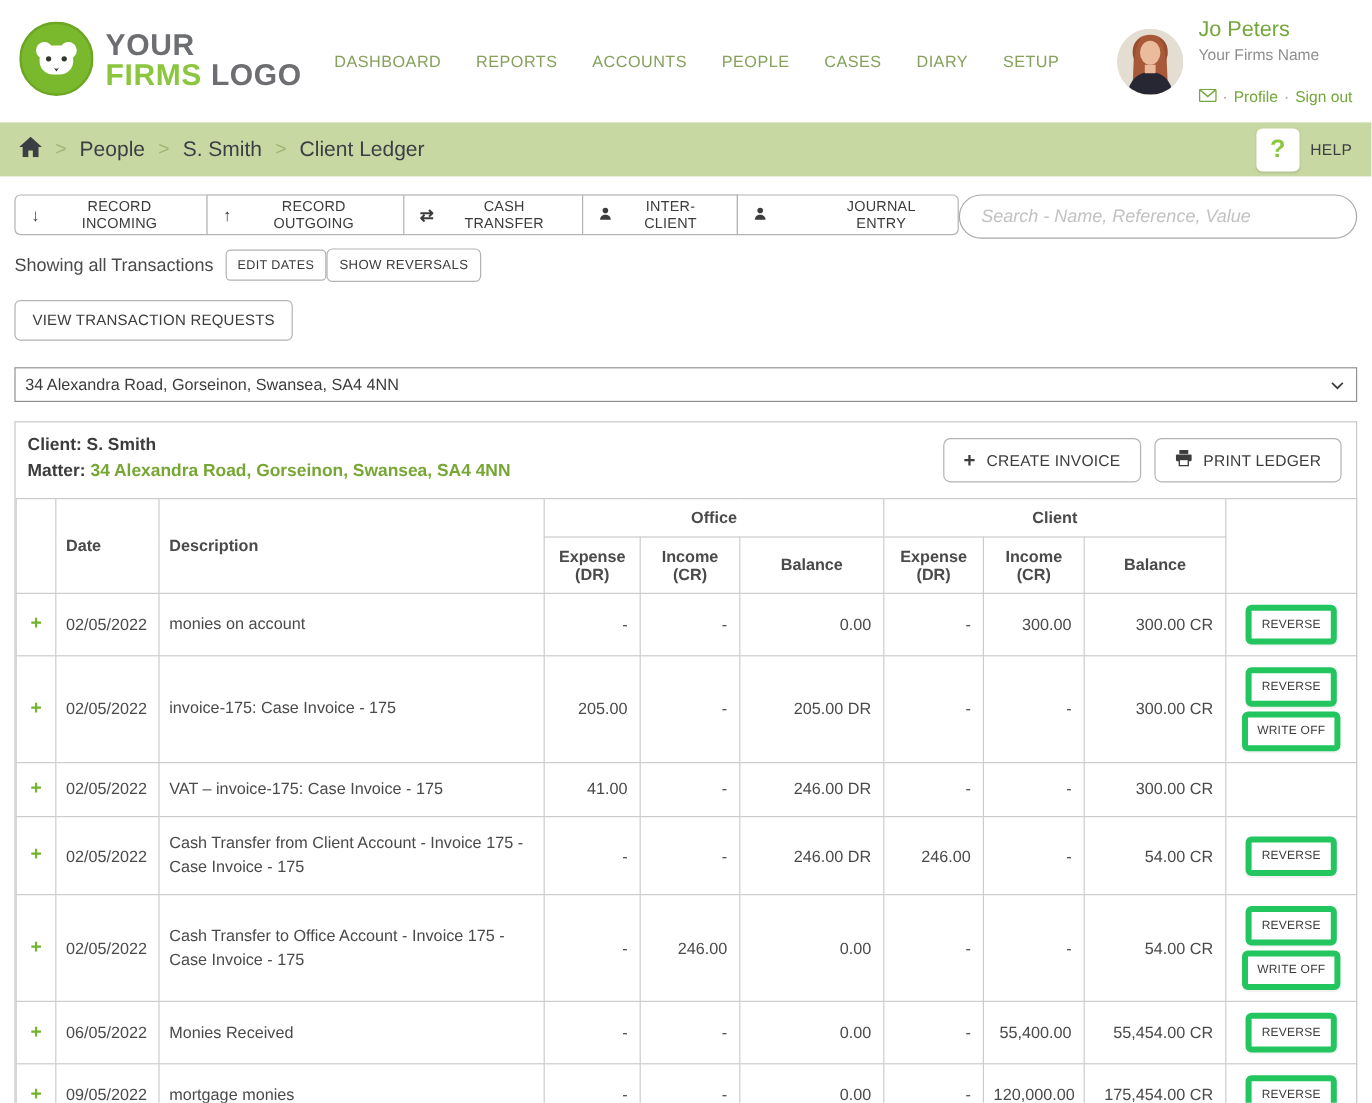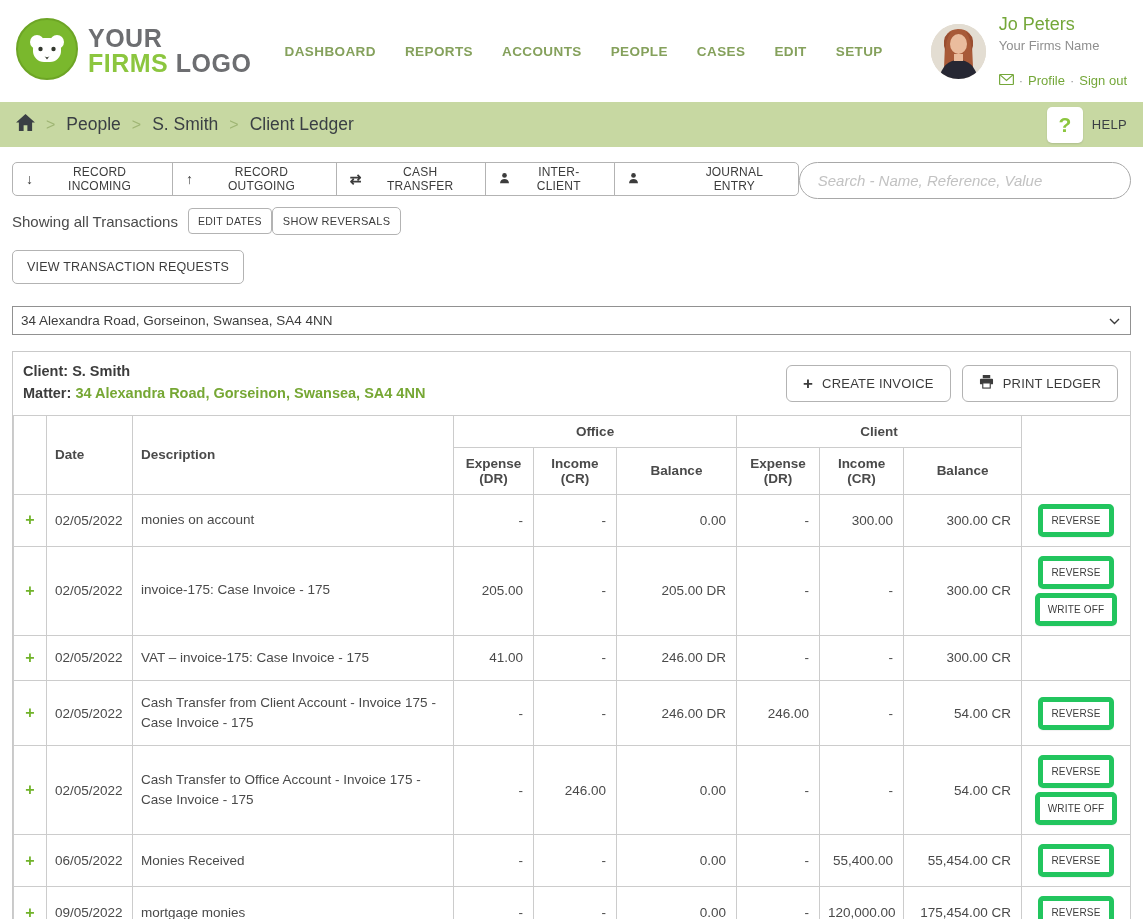--- a/index.html
+++ b/index.html
@@ -8,21 +8,21 @@
     font-family: "Liberation Sans", sans-serif; color: #3c3c3c; position: relative;
   }
   
   .app-header { height: 102px; display: flex; align-items: center; padding: 0 16px; background: #fff; }
   .logo { display: flex; align-items: center; gap: 10px; }
   .logo-text { line-height: 1.02; font-weight: bold; letter-spacing: .5px; }
   .logo-l1 { font-size: 25px; color: #6d6e71; }
   .logo-l2 { font-size: 25px; color: #6d6e71; }
   .logo-green { color: #8cc63f; }
   .main-nav { margin-left: auto; display: flex; gap: 29px; margin-right: 48px; }
-  .main-nav span { font-size: 13.5px; color: #85a15c; letter-spacing: .4px; cursor: pointer; font-weight: bold; }
+  .main-nav span { font-size: 13.5px; color: #85a15c; letter-spacing: .4px; cursor: pointer; }
   .user-block { display: flex; align-items: center; gap: 13px; }
   .avatar { width: 55px; height: 55px; border-radius: 50%; overflow: hidden; flex: 0 0 auto; background: #ddd5c8; }
   .user-name { font-size: 18px; color: #74a739; }
   .user-firm { font-size: 13px; color: #8f8f8f; margin: 3px 0 20px; }
   .user-links { font-size: 13px; color: #74a739; display: flex; align-items: center; gap: 5px; }
   .user-links .dot { color: #9a9a9a; }
   .user-links span.link { cursor: pointer; }
   
   .crumb-bar { height: 45px; background: #c7d8a2; display: flex; align-items: center; padding: 0 16px; gap: 11px; }
   .crumb-bar .crumb { font-size: 17.5px; color: #3a3f44; cursor: pointer; }
@@ -104,21 +104,21 @@
         <span>LOGO</span>
       </div>
     </div>
   </div>
   <div class="main-nav">
     <span>DASHBOARD</span>
     <span>REPORTS</span>
     <span>ACCOUNTS</span>
     <span>PEOPLE</span>
     <span>CASES</span>
-    <span>EDIT</span>
+    <span>DIARY</span>
     <span>SETUP</span>
   </div>
   <div class="user-block">
     <div class="avatar">
       <svg width="55" height="55" viewBox="0 0 55 55">
         <rect width="55" height="55" fill="#e3ddd2"></rect>
         <path d="M14 20 Q13 6 27 5 Q42 5 41 21 L42 43 L13 44 Z" fill="#a85a38"></path>
         <ellipse cx="27.5" cy="20" rx="8.5" ry="10" fill="#eabc9d"></ellipse>
         <path d="M8 55 Q12 36 27.5 36 Q43 36 47 55 Z" fill="#262733"></path>
         <path d="M23 30 L32 30 L32 37 L23 37 Z" fill="#eabc9d"></path>

